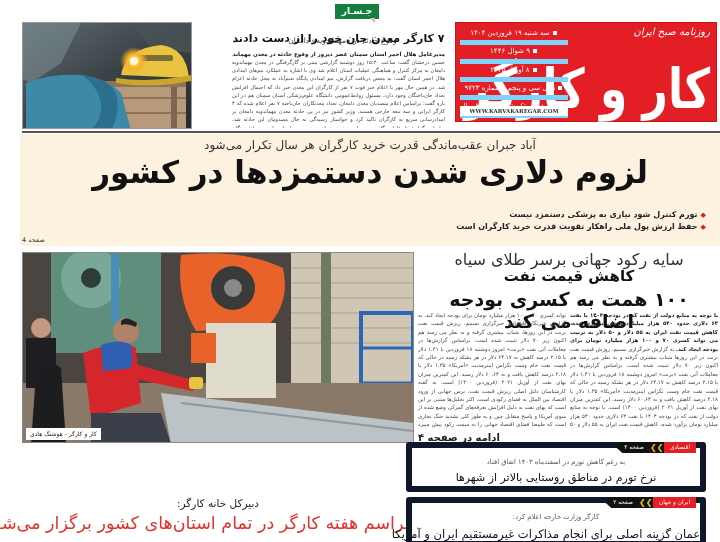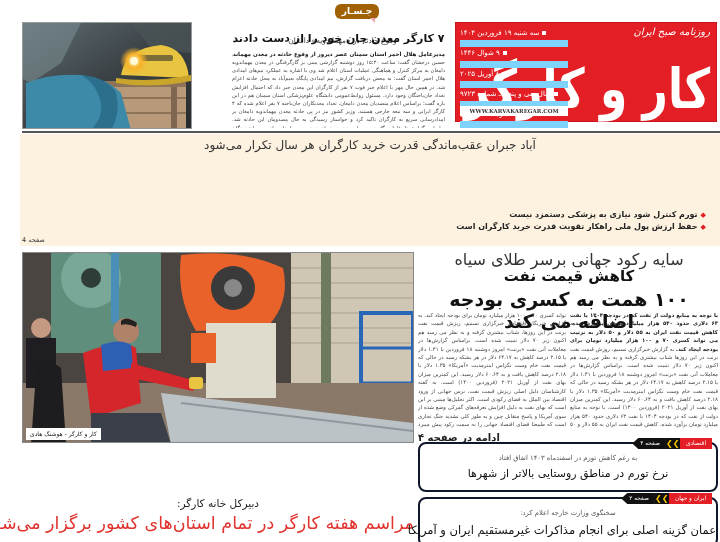--- a/index.html
+++ b/index.html
@@ -6,26 +6,26 @@
   html, body { width: 720px; height: 542px; overflow: hidden; background: #ffffff; }
   body { position: relative; font-family: "DejaVu Sans", sans-serif; color: #1a1a1a; direction: rtl; }
 
   .abs { position: absolute; }
 
   
   #masthead { left: 455px; top: 22px; width: 262px; height: 100px; background: #e31e24; border: 1px solid #c8141a; }
   #mast-tagline { left: 8px; top: 3px; width: 90px; text-align: right; right: 6px; left: auto; color: #fff; font-family: "DejaVu Serif", serif; font-style: italic; font-size: 10px; }
   #mast-logo { right: 6px; top: 22px; color: #fff; font-family: "DejaVu Sans", sans-serif; font-weight: bold; font-size: 44px; line-height: 70px; letter-spacing: -1px; white-space: nowrap; transform: scaleY(1.25); transform-origin: top right; }
   #mast-info { left: 4px; top: 4px; width: 108px; }
-  .mast-line { color: #fff; font-size: 7px; line-height: 13.3px; border-bottom: 7px solid #7dd3fc; white-space: nowrap; text-align: left; padding-right: 1px; }
+  .mast-line { color: #fff; font-size: 7px; line-height: 13.3px; border-bottom: 5px solid #7dd3fc; white-space: nowrap; text-align: center; padding-right: 1px; }
   .mast-line .bullet { display: inline-block; width: 4px; height: 4px; background: #fff; margin-left: 3px; vertical-align: middle; }
   #mast-url { left: 4px; top: 83px; width: 108px; height: 10px; background: #fff; color: #333; font-family: "DejaVu Serif", serif; font-size: 5.5px; line-height: 10px; text-align: center; direction: ltr; font-weight: bold; }
 
   
-  #kicker-tag { left: 335px; top: 4px; width: 44px; height: 15px; background: #a16207; color: #fff; font-size: 9px; font-weight: bold; text-align: center; line-height: 15px; border-radius: 6px; }
+  #kicker-tag { left: 335px; top: 4px; width: 44px; height: 15px; background: #15803d; color: #fff; font-size: 9px; font-weight: bold; text-align: center; line-height: 15px; }
   #kicker-tag:after { content: ""; position: absolute; right: 4px; bottom: -4px; border-left: 5px solid transparent; border-top: 5px solid #f2a7ae; }
   #mine-subhead { left: 240px; top: 36px; width: 205px; text-align: center; font-size: 7.5px; color: #333; }
   #mine-headline { left: 232px; top: 32px; width: 213px; text-align: center; font-size: 11px; font-weight: bold; color: #111; white-space: nowrap; }
   #mine-lead { left: 232px; top: 50px; width: 213px; font-size: 5.6px; font-weight: bold; line-height: 8px; white-space: nowrap; overflow: hidden; }
   #mine-body { left: 232px; top: 58px; width: 213px; height: 70px; font-size: 5.2px; line-height: 8.2px; color: #444; overflow: hidden; text-align: justify; }
 
   #mine-photo { left: 22px; top: 22px; width: 170px; height: 107px; overflow: hidden; border: 1px solid #999; }
 
   
   #top-rule { left: 22px; top: 131px; width: 698px; height: 2px; background: #555; }
@@ -50,21 +50,21 @@
   #oil-kicker { left: 418px; top: 250px; width: 302px; text-align: center; font-size: 16px; color: #333; }
   #oil-headline-1 { left: 418px; top: 267px; width: 302px; text-align: center; font-size: 15px; font-weight: bold; color: #111; }
   #oil-headline-2 { left: 418px; top: 288px; width: 302px; text-align: center; font-size: 19px; font-weight: bold; color: #111; }
   .oil-col { top: 311px; width: 148px; height: 120px; font-size: 5.4px; line-height: 8.4px; color: #444; overflow: hidden; text-align: justify; }
   #oil-col-right { left: 570px; }
   #oil-col-left { left: 418px; }
   #oil-col-right .lead { font-weight: bold; color: #222; }
   #oil-continue { left: 418px; top: 432px; font-size: 10px; font-weight: bold; color: #222; }
 
   
-  .sec-box { left: 418px; width: 300px; border: 2px solid #0f172a; border-radius: 8px; background: #fff; }
+  .sec-box { left: 406px; width: 300px; border: 6px solid #0f172a; border-radius: 3px; background: #fff; }
   #box-economy { top: 442px; height: 50px; }
   #box-world { top: 497px; height: 50px; }
   .sec-tab { position: absolute; right: 4px; top: -6px; height: 11px; display: flex; direction: rtl; align-items: stretch; font-size: 5.8px; line-height: 11px; }
   .sec-tab .sec-name { background: #e31e24; color: #fff; padding: 0 6px; }
   .sec-tab .chev { width: 14px; background: linear-gradient(90deg, #111 0 50%, #111 50%); position: relative; overflow: hidden; }
   .sec-tab .chev:before { content: "❯❯"; position: absolute; left: 0; top: 0; color: #f7c600; font-size: 8px; line-height: 11px; font-weight: bold; transform: scaleX(-1); direction: ltr; }
   .sec-tab .sec-page { background: #111; color: #fff; padding: 0 6px 0 8px; clip-path: polygon(0 50%, 6px 0, 100% 0, 100% 100%, 6px 100%); }
   .sec-kicker { position: absolute; left: 0; top: 10px; width: 100%; text-align: center; font-size: 6.8px; color: #555; }
   .sec-headline { position: absolute; left: 0; top: 23px; width: 100%; text-align: center; font-size: 11px; color: #111; white-space: nowrap; }
   #box-world .sec-headline { font-size: 11.5px; top: 24px; }
@@ -122,20 +122,21 @@
     <path d="M95 55 Q130 60 170 52 L170 58 Q130 66 95 60 Z" fill="#caa52c"></path>
     <rect x="112" y="32" width="40" height="6" rx="2" fill="#333" opacity="0.6"></rect>
     <circle cx="113" cy="38" r="14" fill="url(#lamp)"></circle>
     <circle cx="113" cy="38" r="4" fill="#fff9d8"></circle>
   </svg>
 </div>
 
 <div id="top-rule" class="abs"></div>
 <div id="main-band" class="abs">
   <div id="main-kicker" class="abs">آباد جبران عقب‌ماندگی قدرت خرید کارگران هر سال تکرار می‌شود</div>
+  <div id="main-headline" class="abs">لزوم دلاری شدن دستمزدها در کشور</div>
   <div id="main-bullet-0" class="abs main-bullet"><span class="diamond">◆</span><span>تورم کنترل شود نیازی به پزشکی دستمزد نیست</span></div>
   <div id="main-bullet-1" class="abs main-bullet"><span class="diamond">◆</span><span>حفظ ارزش پول ملی راهکار تقویت قدرت خرید کارگران است</span></div>
 </div>
 <div id="main-page-ref" class="abs">صفحه 4</div>
 
 <div id="factory-photo" class="abs photo">
   <svg width="392" height="191" viewBox="0 0 392 191">
     <rect width="392" height="191" fill="#4a4540"></rect>
     <rect x="270" y="0" width="122" height="191" fill="#cfc6b4"></rect>
     <g stroke="#a99f8c" stroke-width="1">
@@ -199,15 +200,15 @@
   <div class="sec-kicker">به رغم کاهش تورم در اسفندماه ۱۴۰۳ اتفاق افتاد</div>
   <div class="sec-headline">نرخ تورم در مناطق روستایی بالاتر از شهرها</div>
 </div>
 
 <div id="box-world" class="abs sec-box">
   <div class="sec-tab">
     <span class="sec-name">ایران و جهان</span>
     <span class="chev"></span>
     <span class="sec-page">صفحه ۲</span>
   </div>
-  <div class="sec-kicker">سخنگوی وزارت خارجه اعلام کرد:</div>
+  <div class="sec-kicker">کارگر وزارت خارجه اعلام کرد:</div>
   <div class="sec-headline">عمان گزینه اصلی برای انجام مذاکرات غیرمستقیم ایران و آمریکا</div>
 </div>
 
 </body></html>

